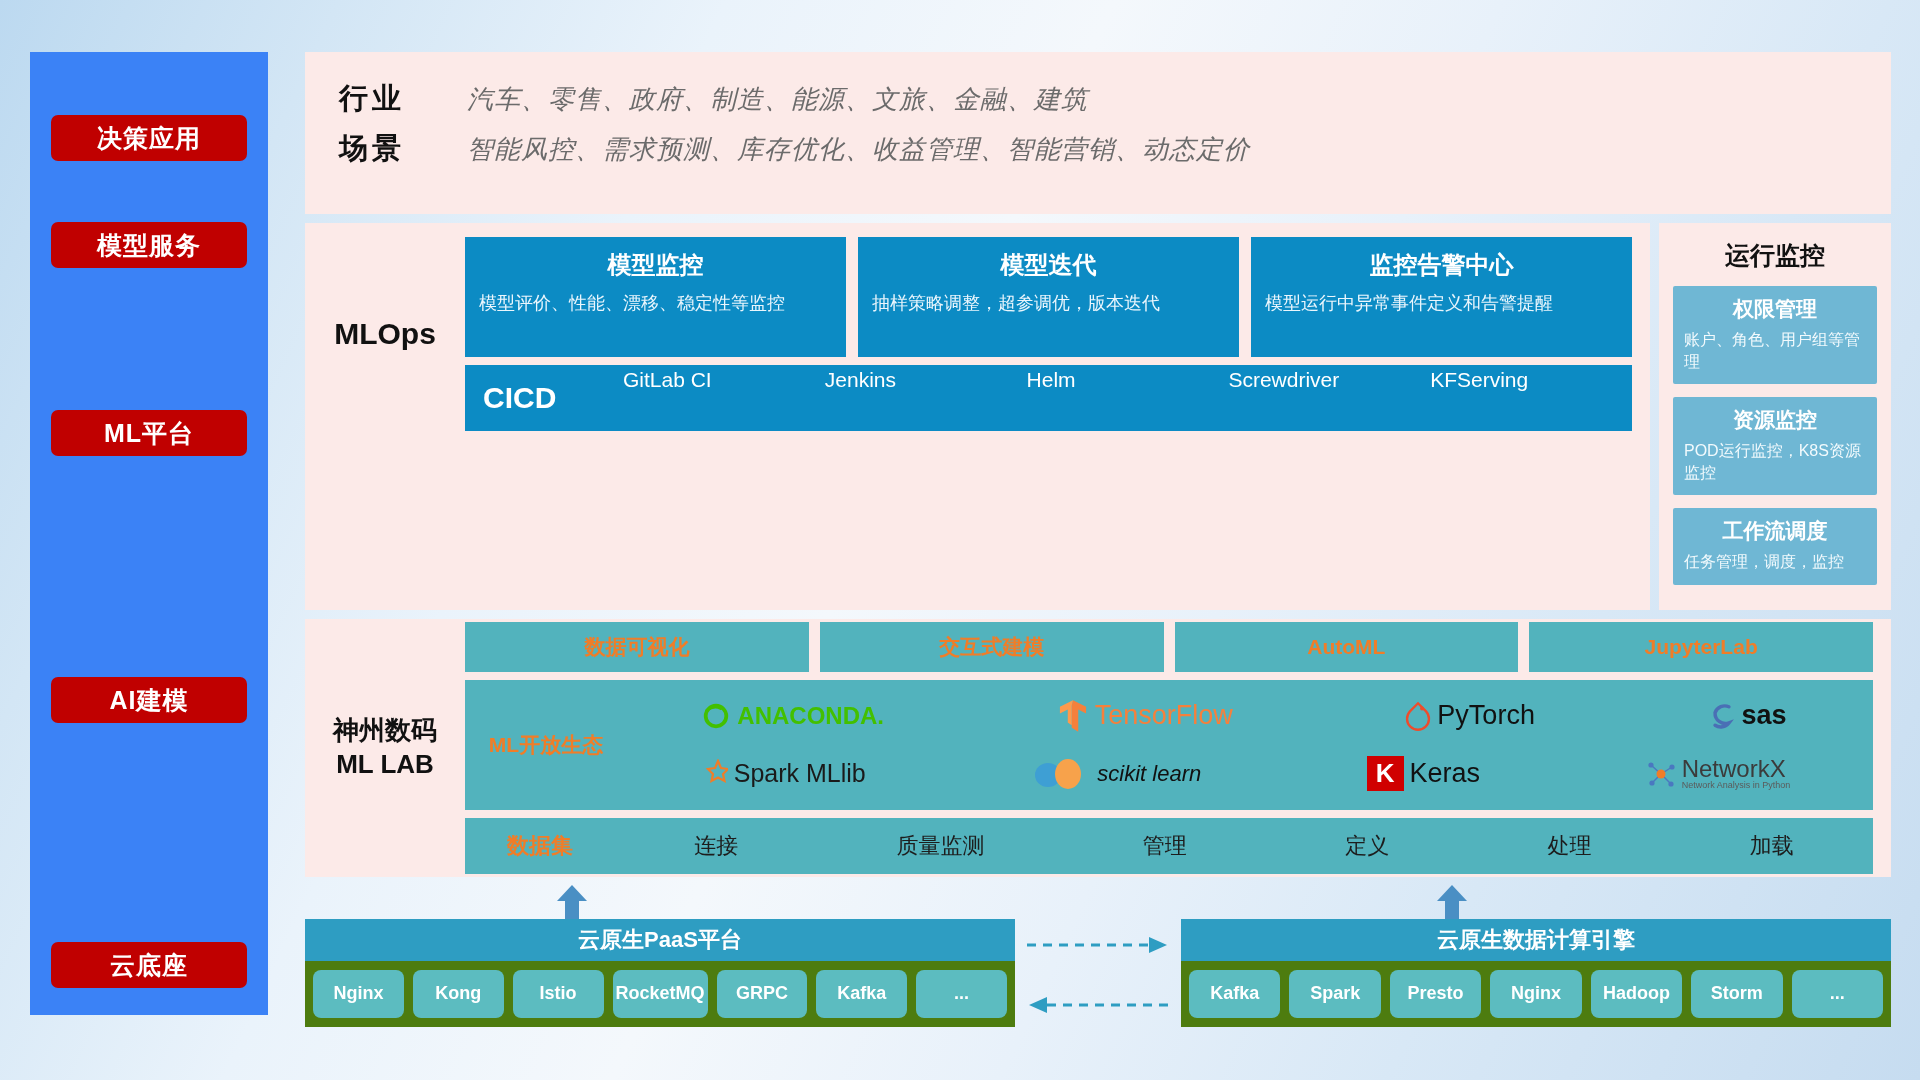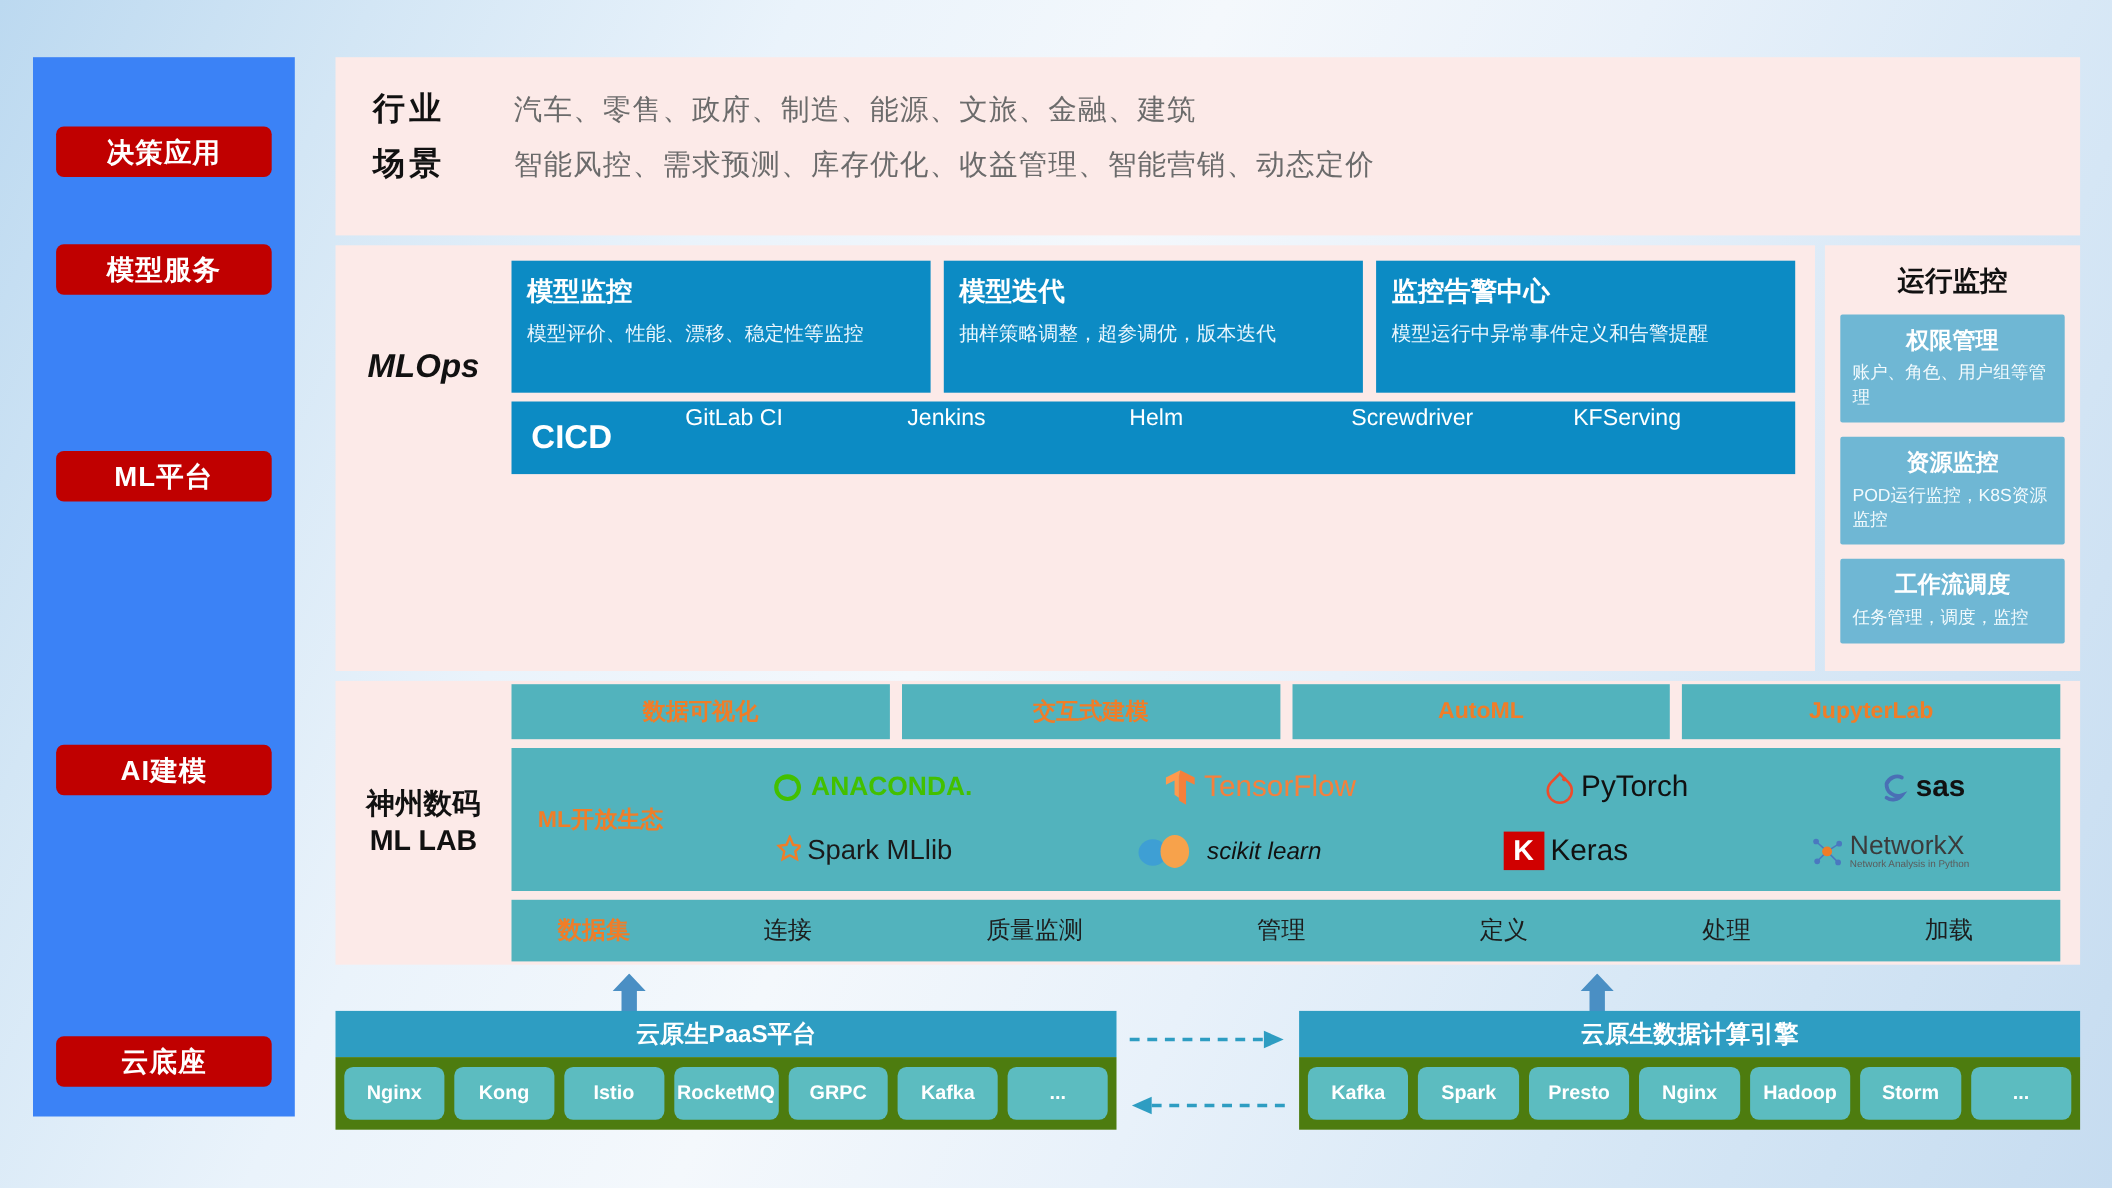--- a/index.html
+++ b/index.html
@@ -41,47 +41,47 @@
     position: relative;
   }
 
   
   .b1 { padding: 22px 0 22px 34px; height: 162px; }
   .b1 .row { display: flex; align-items: center; height: 50px; }
   .b1 .lbl {
     width: 128px; font-size: 29px; font-weight: bold; color: #111;
     letter-spacing: 4px; flex: none;
   }
-  .b1 .val { font-size: 26px; color: #6b6b6b; letter-spacing: 1px; }
+  .b1 .val { font-size: 26px; color: #6b6b6b; letter-spacing: 1px; font-style: italic; }
 
   
   .b2 { height: 83px; display: flex; align-items: center; padding-left: 34px; }
   .b2 .lbl { width: 128px; font-size: 27px; font-weight: bold; color: #111; flex: none; }
   .b2 .btns { display: flex; gap: 0; flex: 1; justify-content: space-around; padding-right: 18px; }
   .svc-btn {
     width: 212px; height: 47px; background: #bfbfbf;
     display: flex; align-items: center; justify-content: center;
     font-size: 21px; font-weight: bold; color: #5a5a5a;
   }
 
   
   .b3wrap { display: flex; gap: 9px; margin-bottom: 9px; }
   .b3 { background: #fceae8; width: 1345px; padding: 14px 18px 14px 0; }
   .b3 .inner { display: flex; align-items: center; }
   .b3 .lbl {
     width: 160px; font-size: 30px; font-weight: bold; color: #111;
-    text-align: center; flex: none; font-style: italic;
+    text-align: center; flex: none;
   }
   .b3 .stack { flex: 1; }
   .ops-row { display: flex; gap: 12px; margin-bottom: 8px; }
   .ops-card {
     flex: 1; background: #0c8bc4; color: #fff; padding: 12px 14px 14px;
     min-height: 120px;
   }
-  .ops-card h4 { font-size: 24px; text-align: left; margin-bottom: 10px; font-weight: bold; }
+  .ops-card h4 { font-size: 24px; text-align: center; margin-bottom: 10px; font-weight: bold; }
   .ops-card p { font-size: 18px; line-height: 1.35; color: #eaf6fd; }
   .cicd {
     background: #0c8bc4; color: #fff; height: 66px;
     display: flex; align-items: center; padding-left: 18px; overflow: hidden;
   }
   .cicd .t { font-size: 30px; font-weight: bold; width: 140px; flex: none; }
   .cicd .items { display: flex; flex: 1; }
   .cicd .items span {
     flex: 1; font-size: 21px; white-space: normal;
     overflow: hidden; line-height: 1.05; height: 66px; padding-top: 4px;

